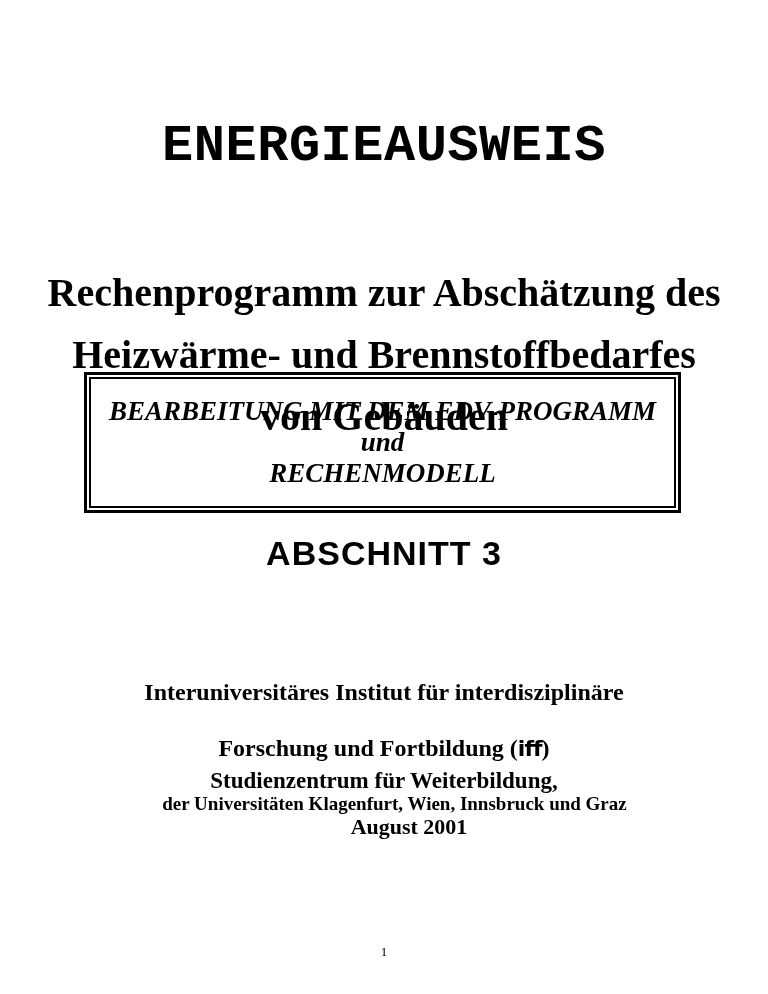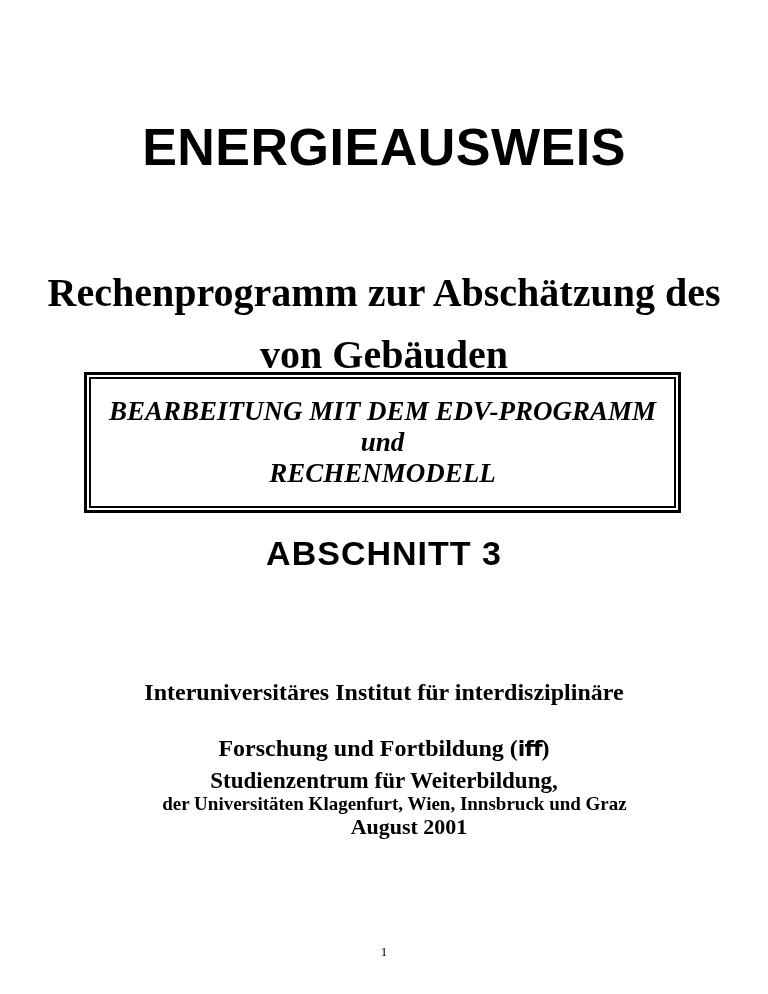--- a/index.html
+++ b/index.html
@@ -18,21 +18,21 @@
   }
   .block {
     position: absolute;
     left: 0;
     width: 768px;
     text-align: center;
     white-space: pre-line;
   }
   .title {
     top: 60px;
-    font-family: Liberation Sans, sans-serif;
+    font-family: Liberation Mono, monospace;
     font-weight: bold;
     font-size: 52px;
     line-height: 58px;
     letter-spacing: 0.5px;
   }
   .subtitle {
     top: 246px;
     font-family: "Liberation Serif", serif;
     font-weight: bold;
     font-size: 40px;
@@ -123,20 +123,21 @@
 <body>
 
 <div class="page">
 
   <div class="block title">
     <div>ENERGIEAUSWEIS</div>
   </div>
 
   <div class="block subtitle">
     <div>Rechenprogramm zur Abschätzung des</div>
+    <div>Heizwärme- und Brennstoffbedarfes</div>
     <div>von Gebäuden</div>
   </div>
 
   <div class="program-box">
     <div class="program-box-inner">
       <div>BEARBEITUNG MIT DEM EDV-PROGRAMM</div>
       <div>und</div>
       <div>RECHENMODELL</div>
     </div>
   </div>

